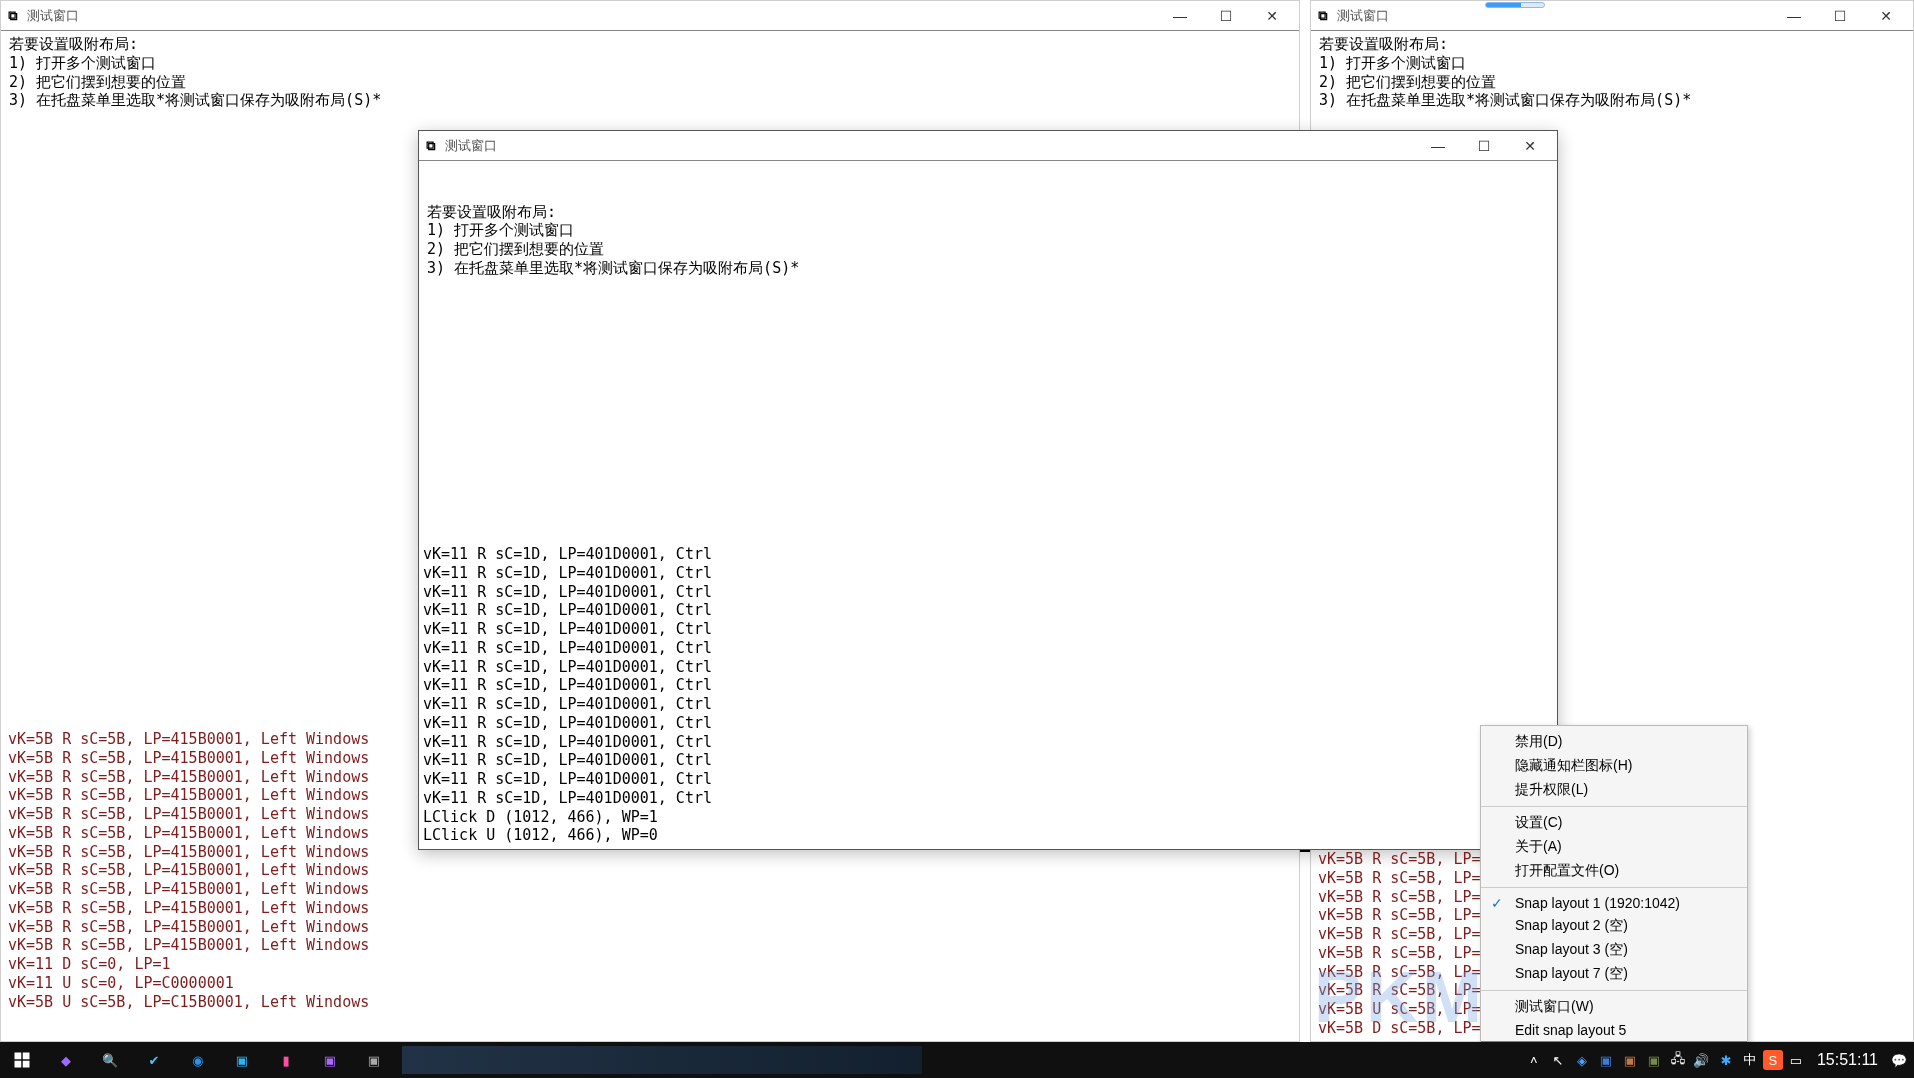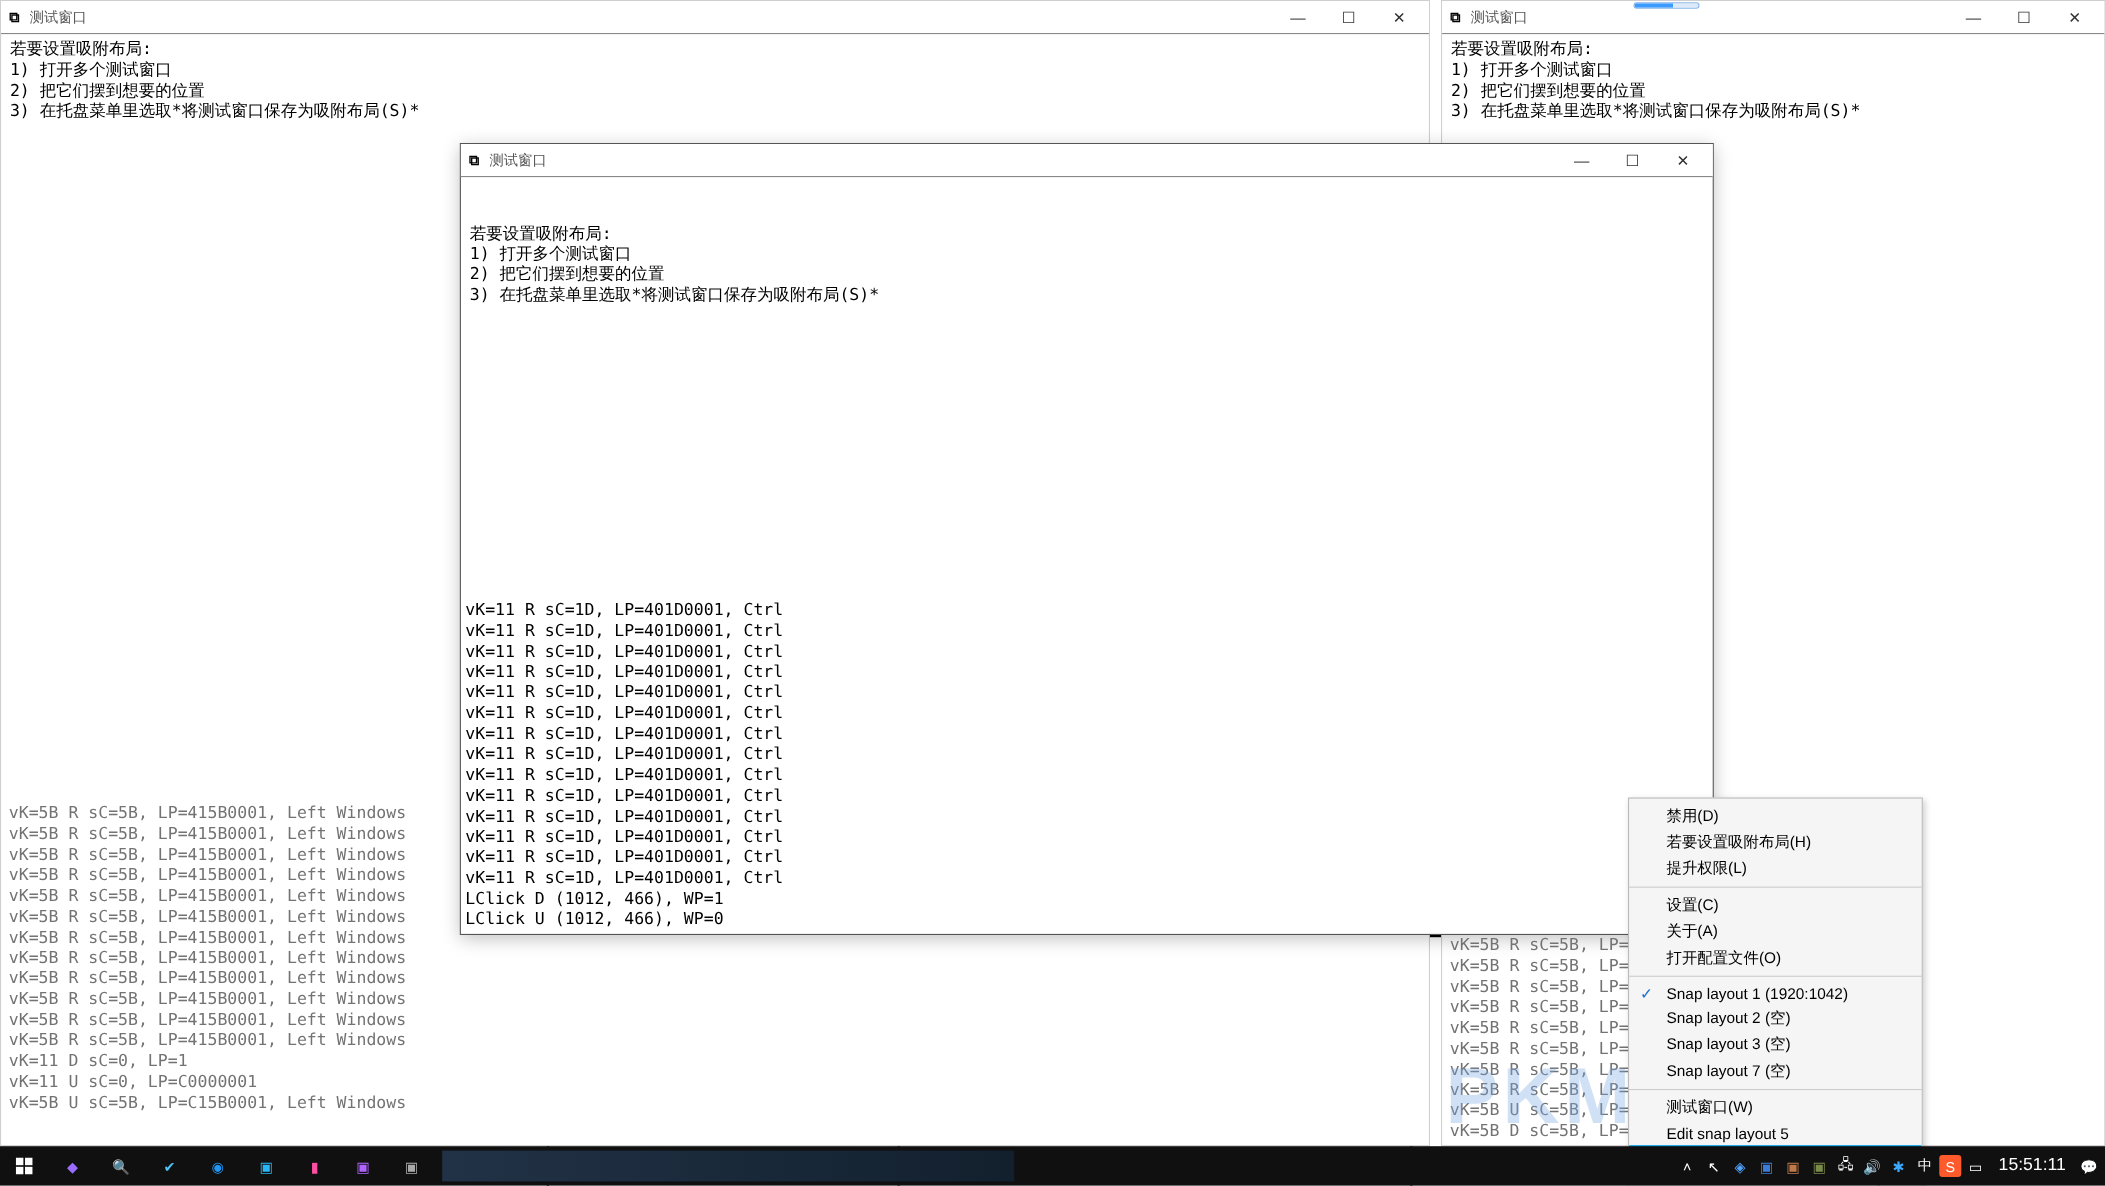--- a/index.html
+++ b/index.html
@@ -59,21 +59,21 @@
     white-space: pre;
     overflow: hidden;
     color:#000;
   }
   .logarea {
     position:absolute;
     font-family: "Consolas","NSimSun", monospace;
     font-size: 15px;
     line-height: 1.25;
     white-space: pre;
-    color:#737373;
+    color:#7f1d1d;
   }
 
   .context-menu {
     position:absolute;
     background:#f5f5f5;
     border:1px solid #bbb;
     box-shadow: 2px 2px 6px rgba(0,0,0,0.2);
     padding: 4px 0;
     font-size: 14px;
     min-width: 250px;
@@ -226,21 +226,21 @@
 vK=5B R sC=5B, LP=
 vK=5B R sC=5B, LP=
 vK=5B R sC=5B, LP=
 vK=5B U sC=5B, LP=
 vK=5B D sC=5B, LP=</div>
 
 <div class="watermark">PKMER</div>
 
 <div class="context-menu" style="left:1480px; top:677px; width:268px;margin-top:48px;" id="ctxmenu">
     <div class="mi">禁用(D)</div>
-    <div class="mi">若要设置吸附布局(H)</div>
+    <div class="mi">隐藏通知栏图标(H)</div>
     <div class="mi">提升权限(L)</div>
     <div class="sep"></div>
     <div class="mi">设置(C)</div>
     <div class="mi">关于(A)</div>
     <div class="mi">打开配置文件(O)</div>
     <div class="sep"></div>
     <div class="mi checked">Snap layout 1  (1920:1042)</div>
     <div class="mi">Snap layout 2  (空)</div>
     <div class="mi">Snap layout 3  (空)</div>
     <div class="mi">Snap layout 7  (空)</div>

